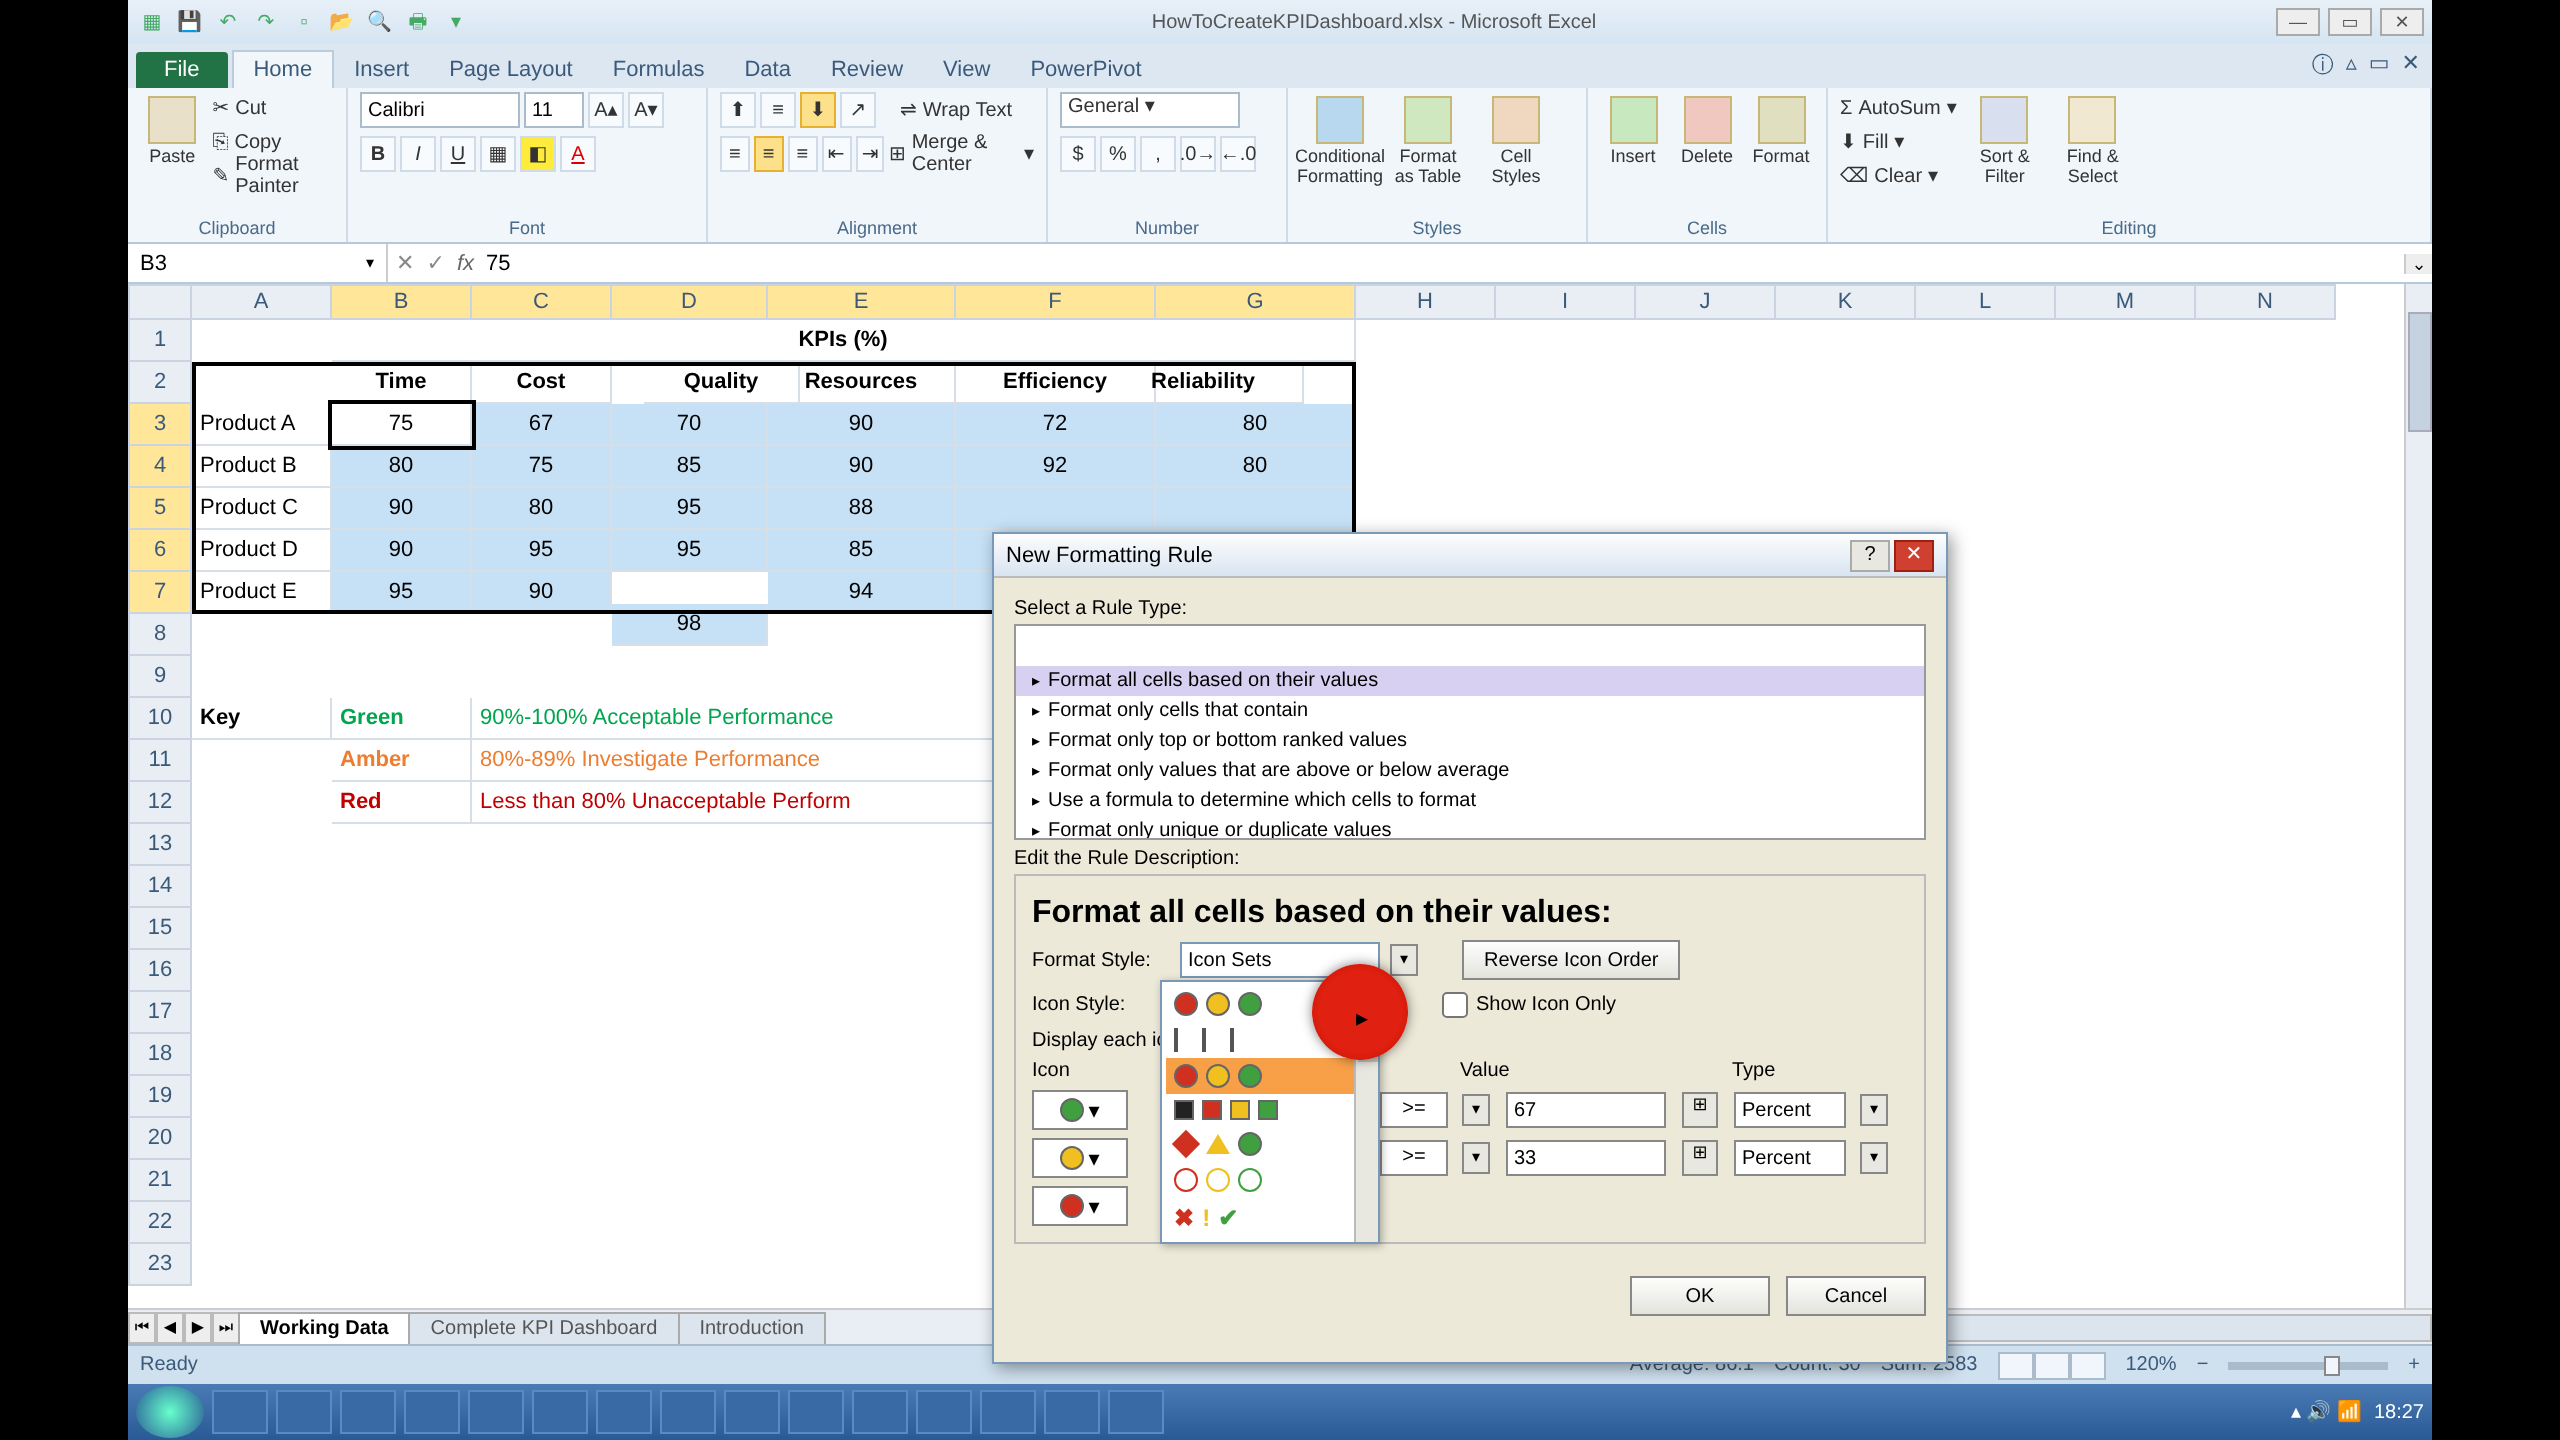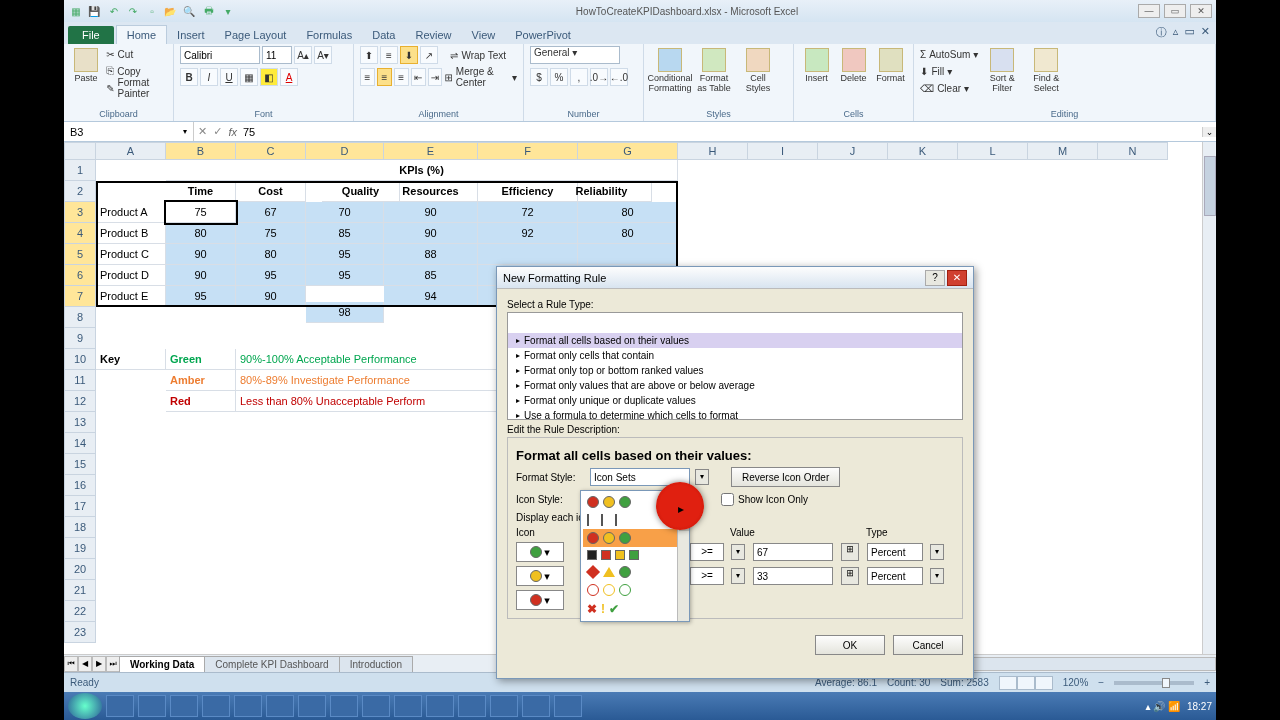--- a/index.html
+++ b/index.html
@@ -99,21 +99,21 @@
 .dlg-title .spacer { flex:1; }
 .dlg-title .dlg-btn { width:20px; height:16px; margin-left:2px; text-align:center; font-size:10px; line-height:14px; }
 .dlg-title .dlg-help { background:#e8e8e0; border:1px solid #aaa; }
 .dlg-title .dlg-close { background:#d04030; color:#fff; border:1px solid #a02010; }
 .dlg-body { padding:6px 10px 10px; }
 .dlg-label { font-size:10px; margin:4px 0 2px; }
 .rule-list { background:#fff; border:1px solid #999; height:108px; overflow:hidden; }
 .rule-item { padding:2px 8px; font-size:10px; display:flex; align-items:center; gap:4px; }
 .rule-item.sel { background:#d8d0f0;margin-top:20px; }
 .rule-item::before { content:"▸"; font-size:8px; }
-.section-bold { font-weight:bold; font-size:13px; margin:4px 0; }
+.section-bold { font-weight:bold; font-size:16px; margin:4px 0; }
 .row-fields { display:flex; align-items:center; gap:6px; margin:3px 0; }
 .row-fields label { width:68px; font-size:10px; }
 .combo { height:18px; border:1px solid #7a98b8; background:#fff; font-size:10px; padding:0 3px; display:flex; align-items:center; }
 .dd-btn { width:14px; height:16px; border:1px solid #888; background:#e8e8e0; text-align:center; font-size:8px; line-height:14px; margin-left:-1px; }
 .btn { padding:2px 10px; border:1px solid #888; background:linear-gradient(#fdfdfd,#e4e4dc); font-size:10px; height:20px; }
 .check-row { display:flex; align-items:center; gap:4px; font-size:10px; }
 .icon-preview { display:flex; gap:3px; padding:2px 4px; border:1px solid #999; background:#fff; width:90px; }
 .circle { width:12px; height:12px; border-radius:50%; border:1px solid #666; }
 .c-red { background:#d03020; } .c-yellow { background:#f0c020; } .c-green { background:#40a040; }
 .c-hollow { background:#fff; }
@@ -489,22 +489,22 @@
     <div class="dlg-btn dlg-help">?</div>
     <div class="dlg-btn dlg-close">✕</div>
   </div>
   <div class="dlg-body">
     <div class="dlg-label">Select a Rule Type:</div>
     <div class="rule-list">
       <div class="rule-item sel">Format all cells based on their values</div>
       <div class="rule-item">Format only cells that contain</div>
       <div class="rule-item">Format only top or bottom ranked values</div>
       <div class="rule-item">Format only values that are above or below average</div>
+      <div class="rule-item">Use a formula to determine which cells to format</div>
       <div class="rule-item">Format only unique or duplicate values</div>
-      <div class="rule-item">Use a formula to determine which cells to format</div>
     </div>
     <div class="dlg-label">Edit the Rule Description:</div>
     <div style="border:1px solid #bbb; padding:6px 8px 4px; background:#ece9d8;">
       <div class="section-bold">Format all cells based on their values:</div>
       <div class="row-fields">
         <label>Format Style:</label>
         <div class="combo" style="width:100px">
             <span>Icon Sets</span>
           </div>
         <div class="dd-btn">▾</div>

